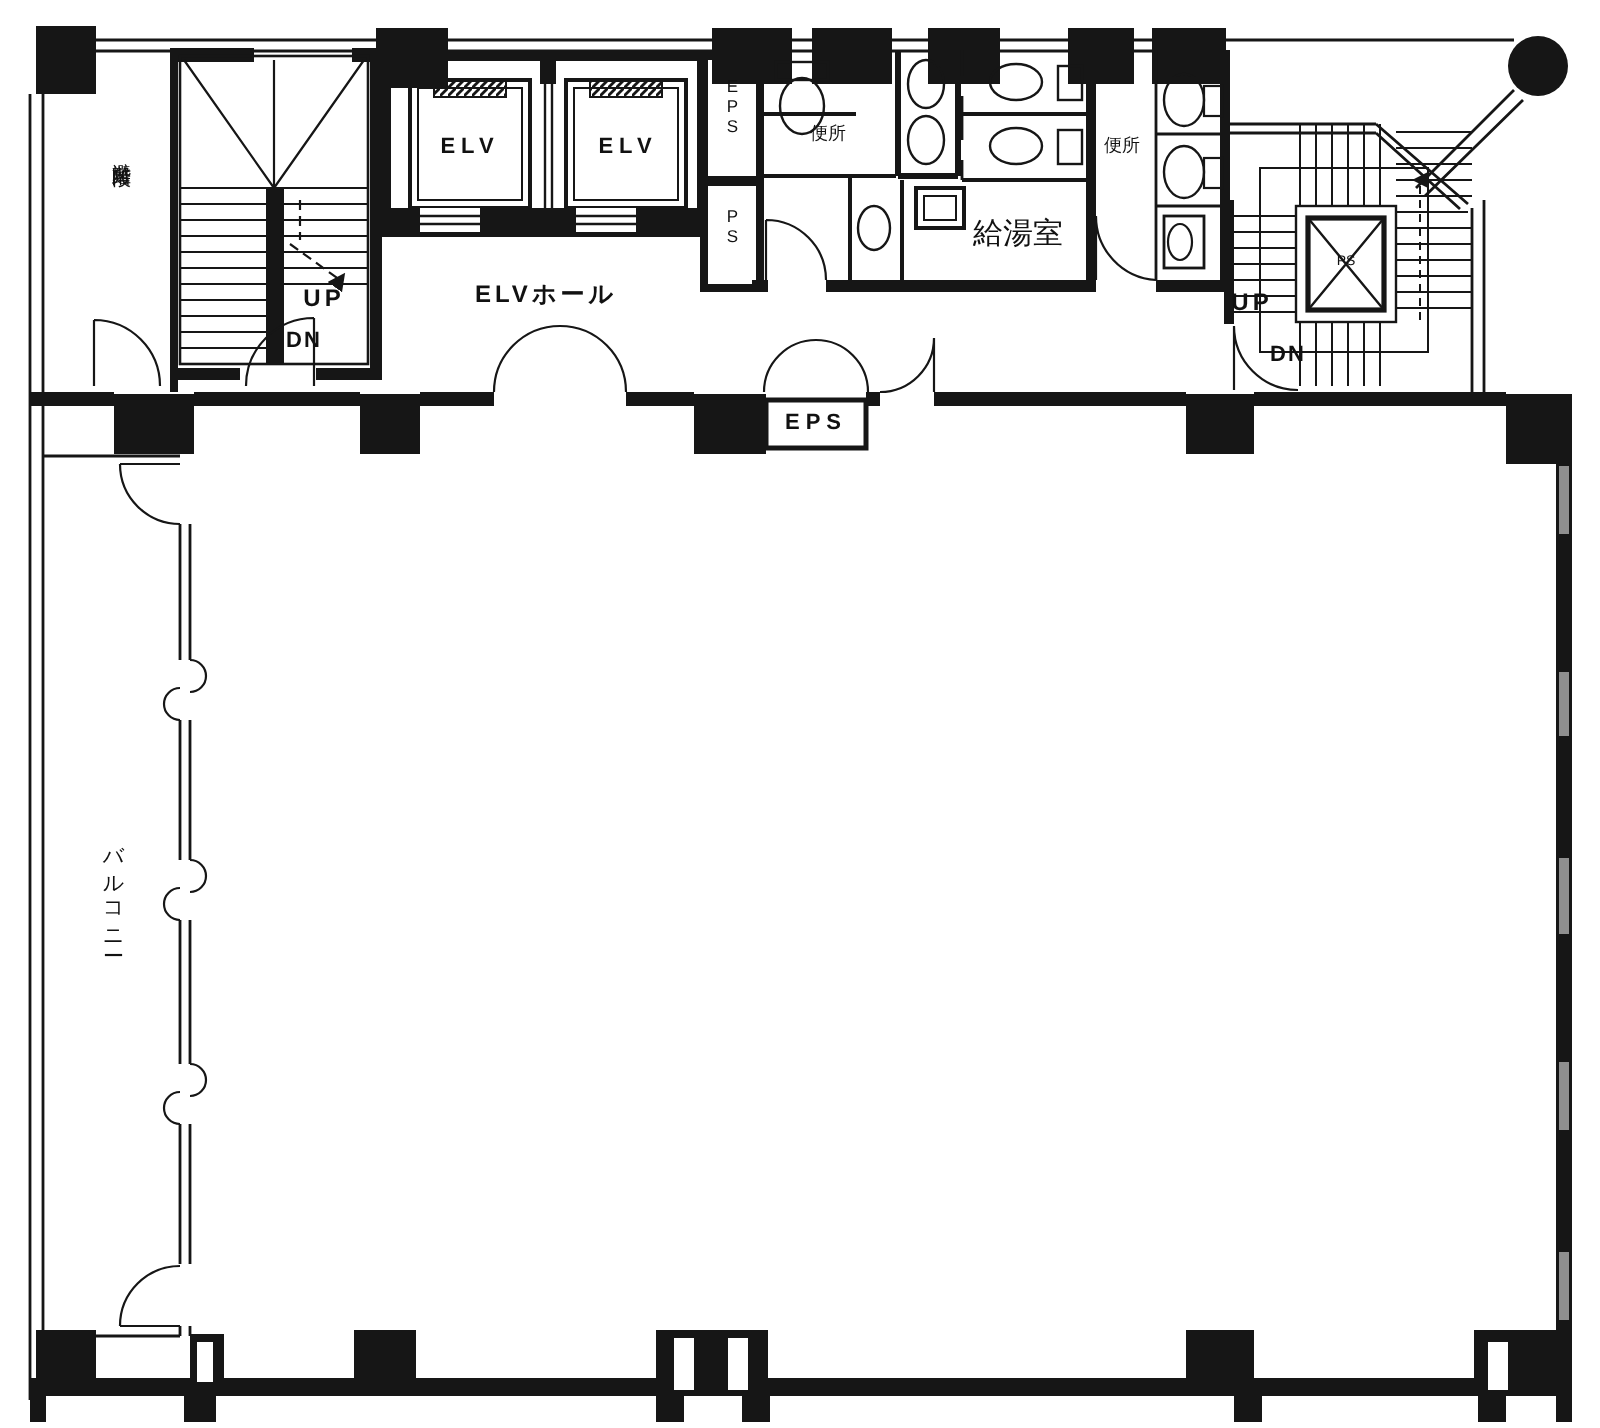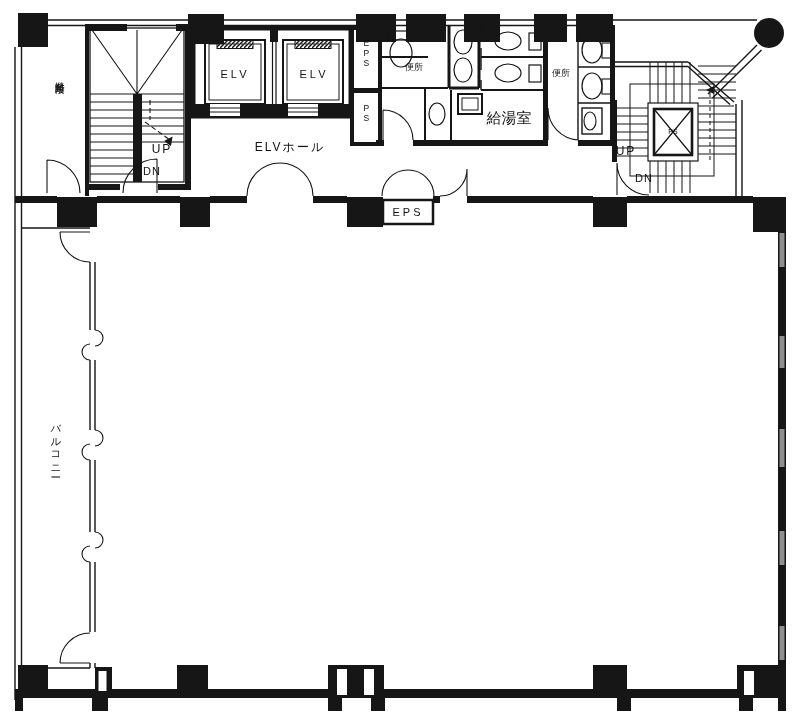--- a/index.html
+++ b/index.html
@@ -1,21 +1,21 @@
 <!DOCTYPE html>
 <html><head>
 <meta charset="utf-8">
 <style>
   html,body{margin:0;padding:0;background:#e8e8e8;}
   #stage{position:relative;width:800px;height:714px;background:#ffffff;overflow:hidden;
          font-family:"Liberation Sans", sans-serif;}
   #plan-svg{position:absolute;left:0;top:0;}
   .lbl{position:absolute;color:#111;white-space:nowrap;transform:translate(-50%,-50%);
        line-height:1;user-select:none;}
-  .lbl.b{font-weight:normal;}
+  .lbl.b{font-weight:bold;}
   .vert{writing-mode:vertical-rl;transform:translateX(-50%);white-space:normal;}
   .upright{text-orientation:upright;}
 </style>
 </head>
 <body>
 
 <div id="stage">
 
 <svg id="plan-svg" width="800" height="714" viewBox="0 0 800 714">
   <defs>
@@ -214,21 +214,21 @@
   </g>
 </svg>
 
 <div class="lbl vert" style="left:60px;top:74px;font-size:9.5px;letter-spacing:1px;">避難階段</div>
 
 <div class="lbl b" style="left:162px;top:149px;font-size:12px;letter-spacing:2px;">UP</div>
 <div class="lbl b" style="left:152px;top:171px;font-size:11px;letter-spacing:1px;">DN</div>
 
 <div class="lbl b" style="left:235px;top:74px;font-size:11px;letter-spacing:3px;">ELV</div>
 <div class="lbl b" style="left:314px;top:74px;font-size:11px;letter-spacing:3px;">ELV</div>
-<div class="lbl b" style="left:273px;top:147px;font-size:12px;letter-spacing:2px;margin-left:17px;">ELVホール</div>
+<div class="lbl b" style="left:273px;top:147px;font-size:12px;letter-spacing:2px;">ELVホール</div>
 
 <div class="lbl vert upright" style="left:366px;top:38px;font-size:8.5px;">EPS</div>
 <div class="lbl vert upright" style="left:366px;top:103px;font-size:8.5px;">PS</div>
 
 <div class="lbl" style="left:414px;top:67px;font-size:9px;">便所</div>
 <div class="lbl" style="left:561px;top:73px;font-size:9px;">便所</div>
 <div class="lbl" style="left:509px;top:117px;font-size:15px;">給湯室</div>
 
 <div class="lbl b" style="left:408px;top:212px;font-size:11px;letter-spacing:3px;">EPS</div>
 

